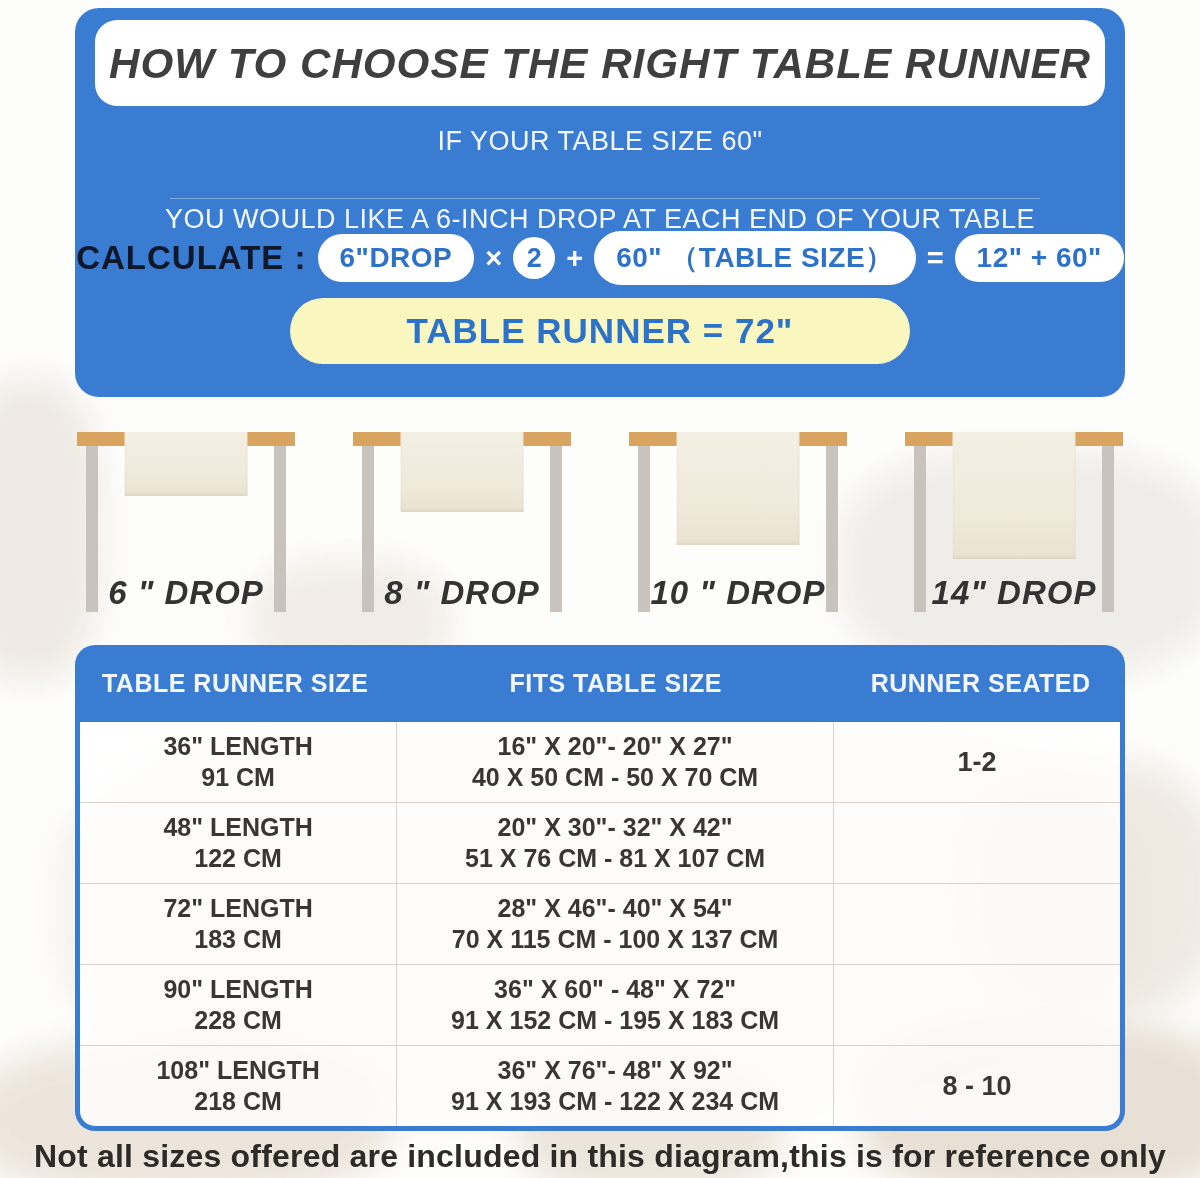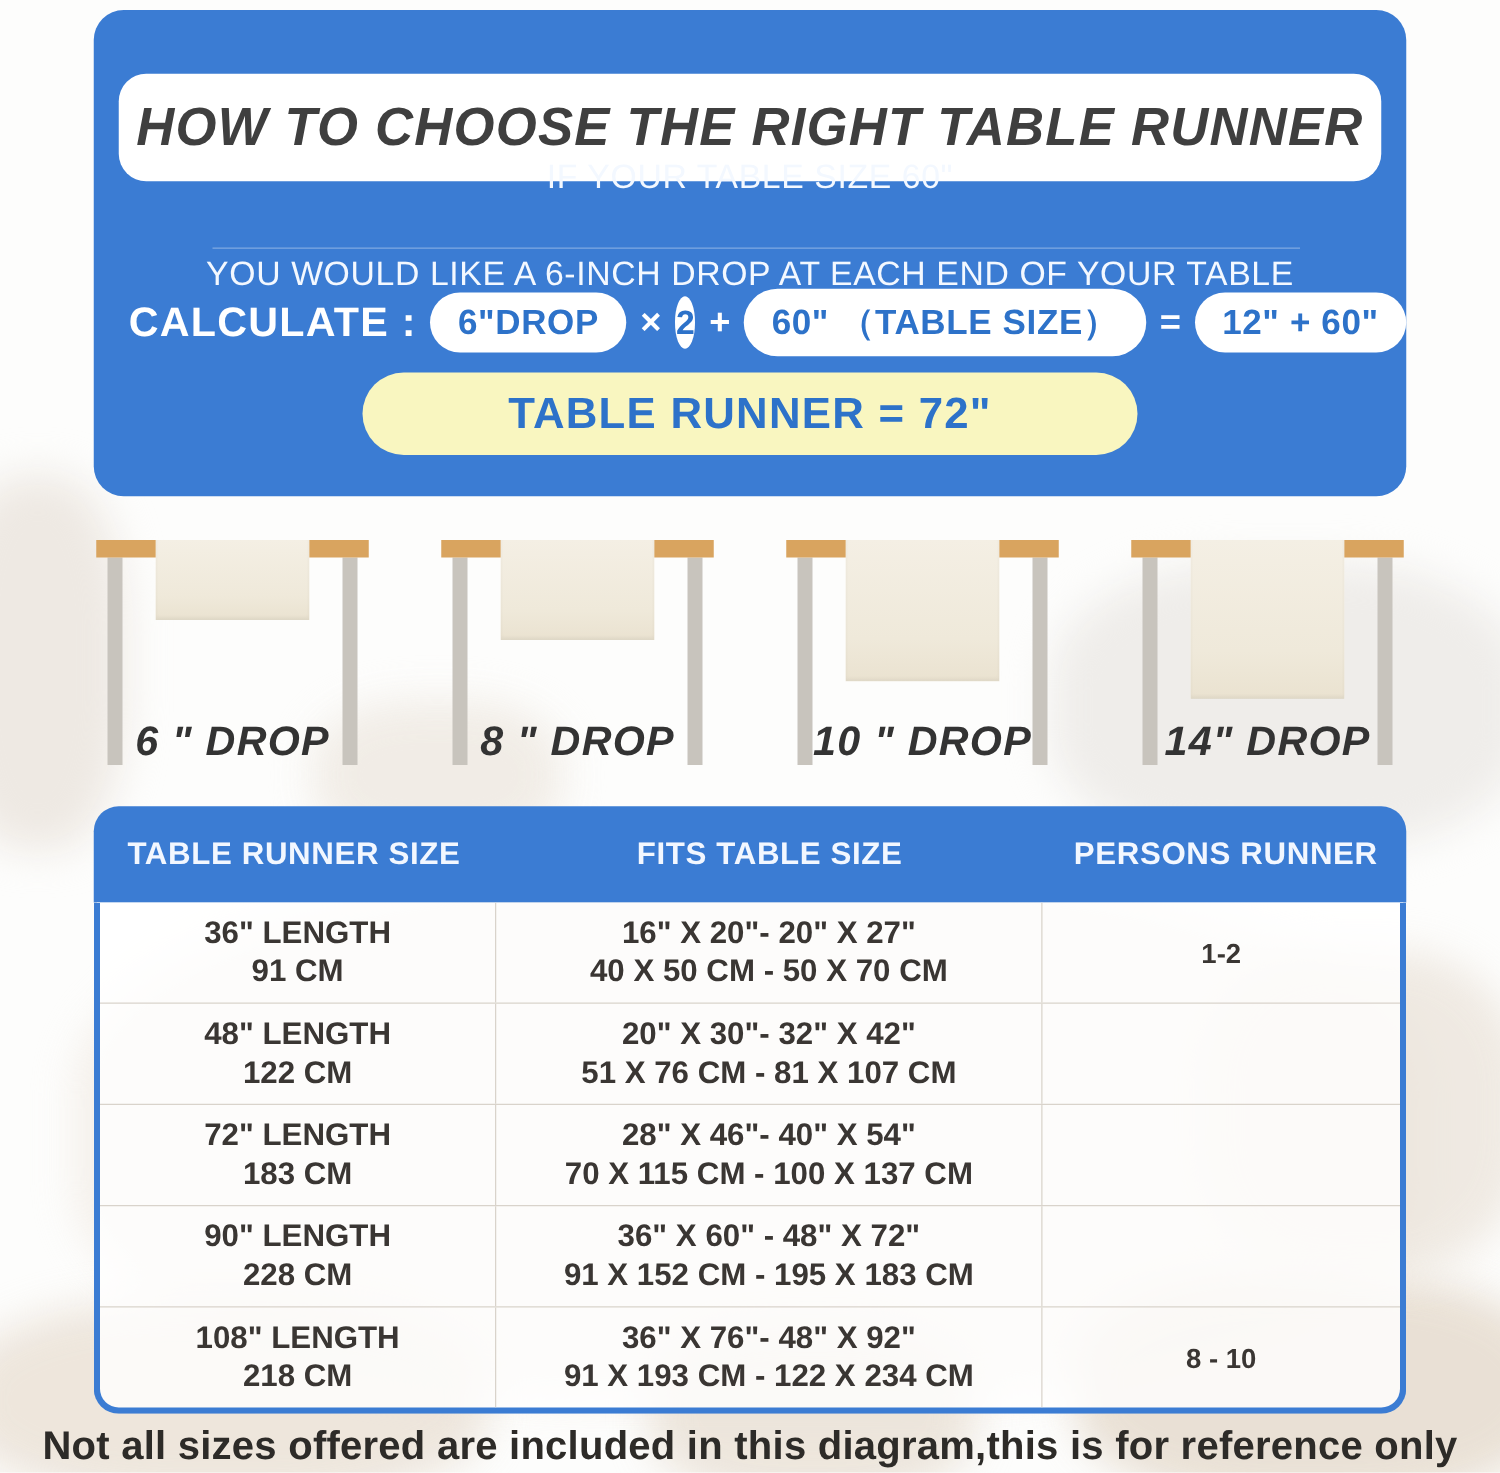--- a/index.html
+++ b/index.html
@@ -17,32 +17,32 @@
   .b4{left:-30px;top:1040px;width:420px;height:160px;background:#e8ded2;opacity:.75;}
   .b5{left:520px;top:1060px;width:260px;height:140px;background:#e6dccf;opacity:.7;}
   .b6{left:860px;top:1020px;width:380px;height:180px;background:#e4d9cb;opacity:.8;}
   .b7{left:960px;top:760px;width:260px;height:260px;background:#ece5dc;opacity:.8;}
   .b8{left:250px;top:560px;width:200px;height:120px;background:#f0ebe4;opacity:.9;}
 
   
   .hero{position:absolute;left:75px;top:8px;width:1050px;height:389px;z-index:2;
         background:var(--blue);border-radius:24px;}
   .title-card{position:absolute;left:20px;right:20px;top:12px;height:86px;background:#fff;
-        border-radius:22px;display:flex;align-items:center;justify-content:center;margin-top:39px;}
+        border-radius:22px;display:flex;align-items:center;justify-content:center;}
   .title-card span{font-size:43px;font-weight:bold;font-style:italic;color:#3f3f3f;
         letter-spacing:1px;white-space:nowrap;transform:scaleX(.98);}
   .sub{position:absolute;left:0;right:0;text-align:center;color:#f3f8ff;
         font-size:27px;letter-spacing:.5px;font-weight:normal;}
   .sub1{top:118px;}
   .sub2{top:154px;margin-top:42px;}
   .hr{position:absolute;left:95px;right:85px;top:190px;height:1px;background:rgba(255,255,255,.35);}
 
   .calc-row{position:absolute;left:0;right:0;top:222px;height:56px;
         display:flex;align-items:center;justify-content:center;gap:11px;}
-  .calc-label{color:#ffffff;font-size:33px;font-weight:bold;letter-spacing:1px;white-space:nowrap;padding-left:28px;}
+  .calc-label{color:#0f172a;font-size:33px;font-weight:bold;letter-spacing:1px;white-space:nowrap;}
   .pill{background:#fff;border-radius:28px;color:var(--blue-text);font-weight:bold;
         font-size:28px;padding:8px 22px;white-space:nowrap;letter-spacing:.5px;}
   .op{color:#fff;font-size:29px;font-weight:bold;}
   .circle{width:42px;height:42px;border-radius:50%;background:#fff;color:var(--blue-text);
         font-size:27px;font-weight:bold;display:flex;align-items:center;justify-content:center;}
   .result-pill{position:absolute;left:50%;transform:translateX(-50%);top:290px;width:620px;height:66px;
         background:var(--yellow);border-radius:34px;display:flex;align-items:center;justify-content:center;}
   .result-pill span{color:var(--blue-text);font-size:35px;font-weight:bold;letter-spacing:1px;}
 
   
@@ -65,21 +65,21 @@
         display:grid;grid-template-columns:30.5% 42% 27.5%;align-items:center;}
   .st-header div{text-align:center;color:#f2f7ff;font-size:25px;font-weight:bold;letter-spacing:.5px;}
   .st-body{border:5px solid var(--blue);border-top:none;border-radius:0 0 20px 20px;
         background:rgba(255,255,255,.8);overflow:hidden;}
   .st-row{display:grid;grid-template-columns:30.5% 42% 27.5%;height:80px;
         border-bottom:1px solid #d9d3cb;}
   .st-row:last-child{border-bottom:none;}
   .cell{display:flex;flex-direction:column;align-items:center;justify-content:center;
         text-align:center;color:#3a3633;font-weight:bold;font-size:25px;line-height:31px;}
   .cell.v{border-right:1px solid #d9d3cb;}
-  .cell.persons{font-size:22px;}
+  .cell.persons{font-size:27px;}
 
   .footer-note{position:absolute;left:0;right:0;top:1138px;text-align:center;z-index:2;
         font-size:32px;font-weight:bold;color:#2d2b28;letter-spacing:.2px;}
 </style>
 </head>
 <body>
 
 <div class="bg">
   <div class="blob b1"></div>
   <div class="blob b2"></div>
@@ -143,21 +143,21 @@
     <div class="tabletop"></div>
     <div class="runner"></div>
     <div class="drop-label">14" DROP</div>
   </div>
 </div>
 
 <div class="size-table">
   <div class="st-header">
     <div>TABLE RUNNER SIZE</div>
     <div>FITS TABLE SIZE</div>
-    <div>PERSONS RUNNER</div>
+    <div>RUNNER SEATED</div>
   </div>
   <div class="st-body">
 
     <div class="st-row">
       <div class="cell v">
         <span>36" LENGTH</span>
         <span>91 CM</span>
       </div>
       <div class="cell v">
         <span>16" X 20"- 20" X 27"</span>

